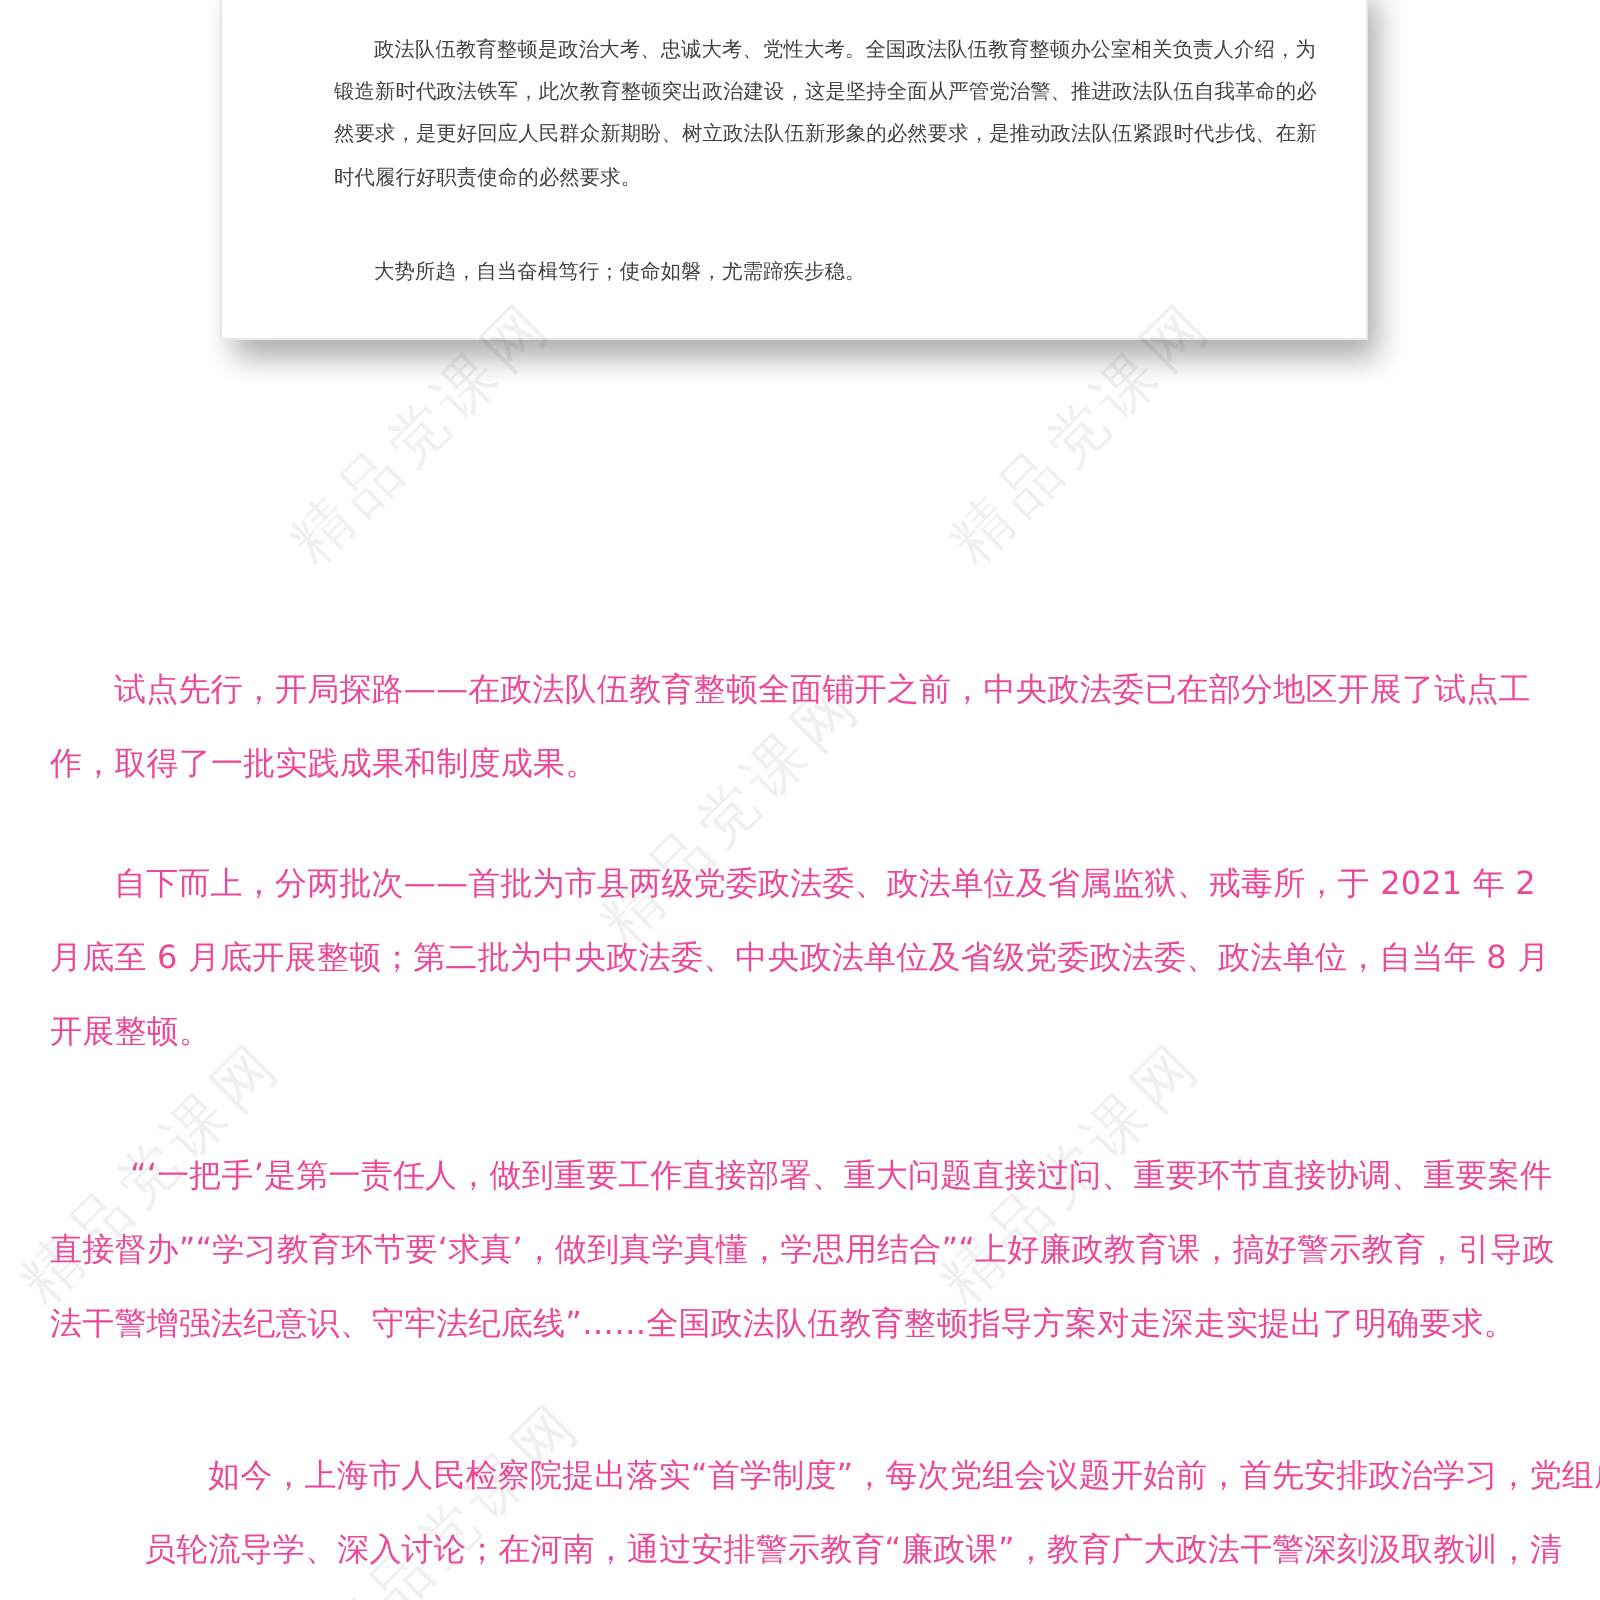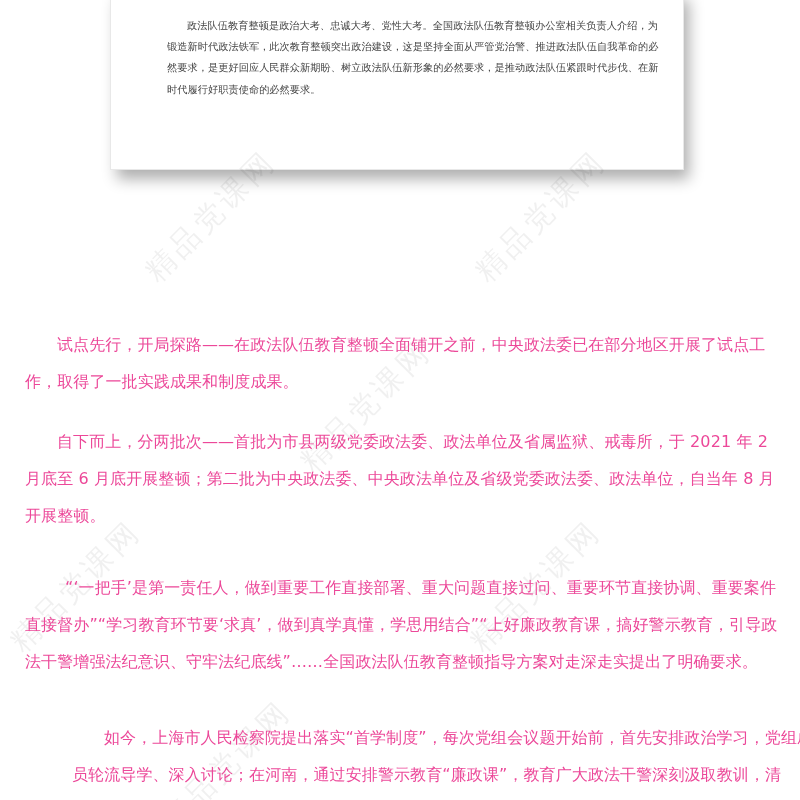--- a/index.html
+++ b/index.html
@@ -32,20 +32,21 @@
       position: absolute; font-size: 30px; color: rgba(0,0,0,0.06);
       transform: rotate(-45deg); transform-origin: left bottom; white-space: nowrap;
       pointer-events: none; letter-spacing: 4px;
     }
   </style>
 </head>
 <body>
 
 <div class="card">
   <p class="p1">政法队伍教育整顿是政治大考、忠诚大考、党性大考。全国政法队伍教育整顿办公室相关负责人介绍，为锻造新时代政法铁军，此次教育整顿突出政治建设，这是坚持全面从严管党治警、推进政法队伍自我革命的必然要求，是更好回应人民群众新期盼、树立政法队伍新形象的必然要求，是推动政法队伍紧跟时代步伐、在新时代履行好职责使命的必然要求。</p>
+  <p class="p2">大势所趋，自当奋楫笃行；使命如磐，尤需蹄疾步稳。</p>
 </div>
 
 <div class="watermark" style="left:165px; top:250px;">精品党课网</div>
 <div class="watermark" style="left:495px; top:250px;">精品党课网</div>
 <div class="watermark" style="left:320px; top:440px;">精品党课网</div>
 <div class="watermark" style="left:30px; top:620px;">精品党课网</div>
 <div class="watermark" style="left:490px; top:620px;">精品党课网</div>
 <div class="watermark" style="left:180px; top:800px;">精品党课网</div>
 
 <div class="article">

